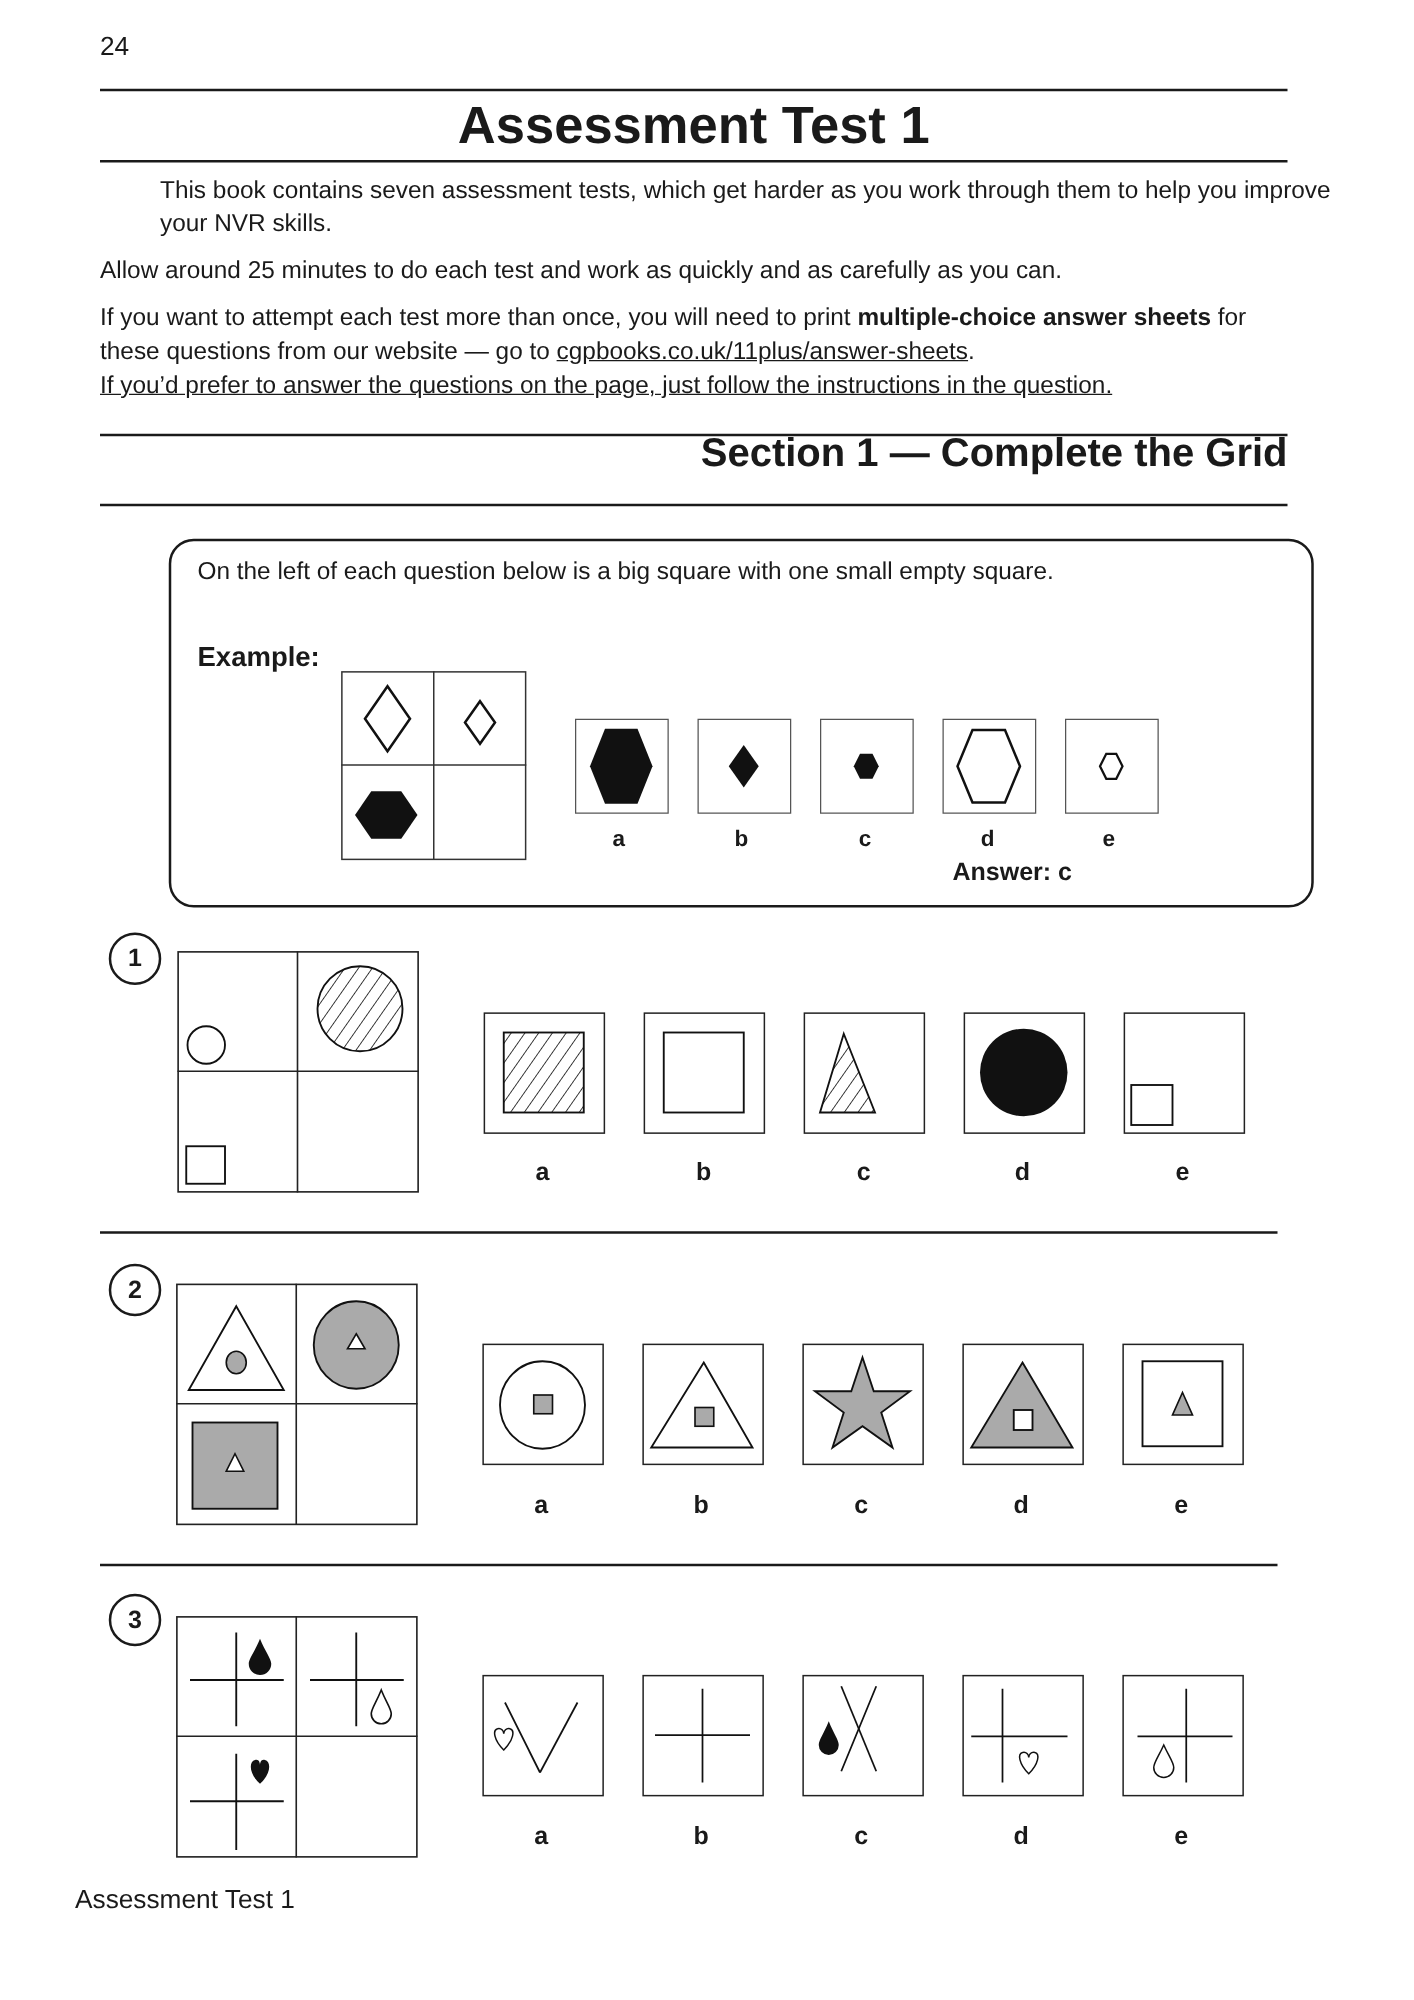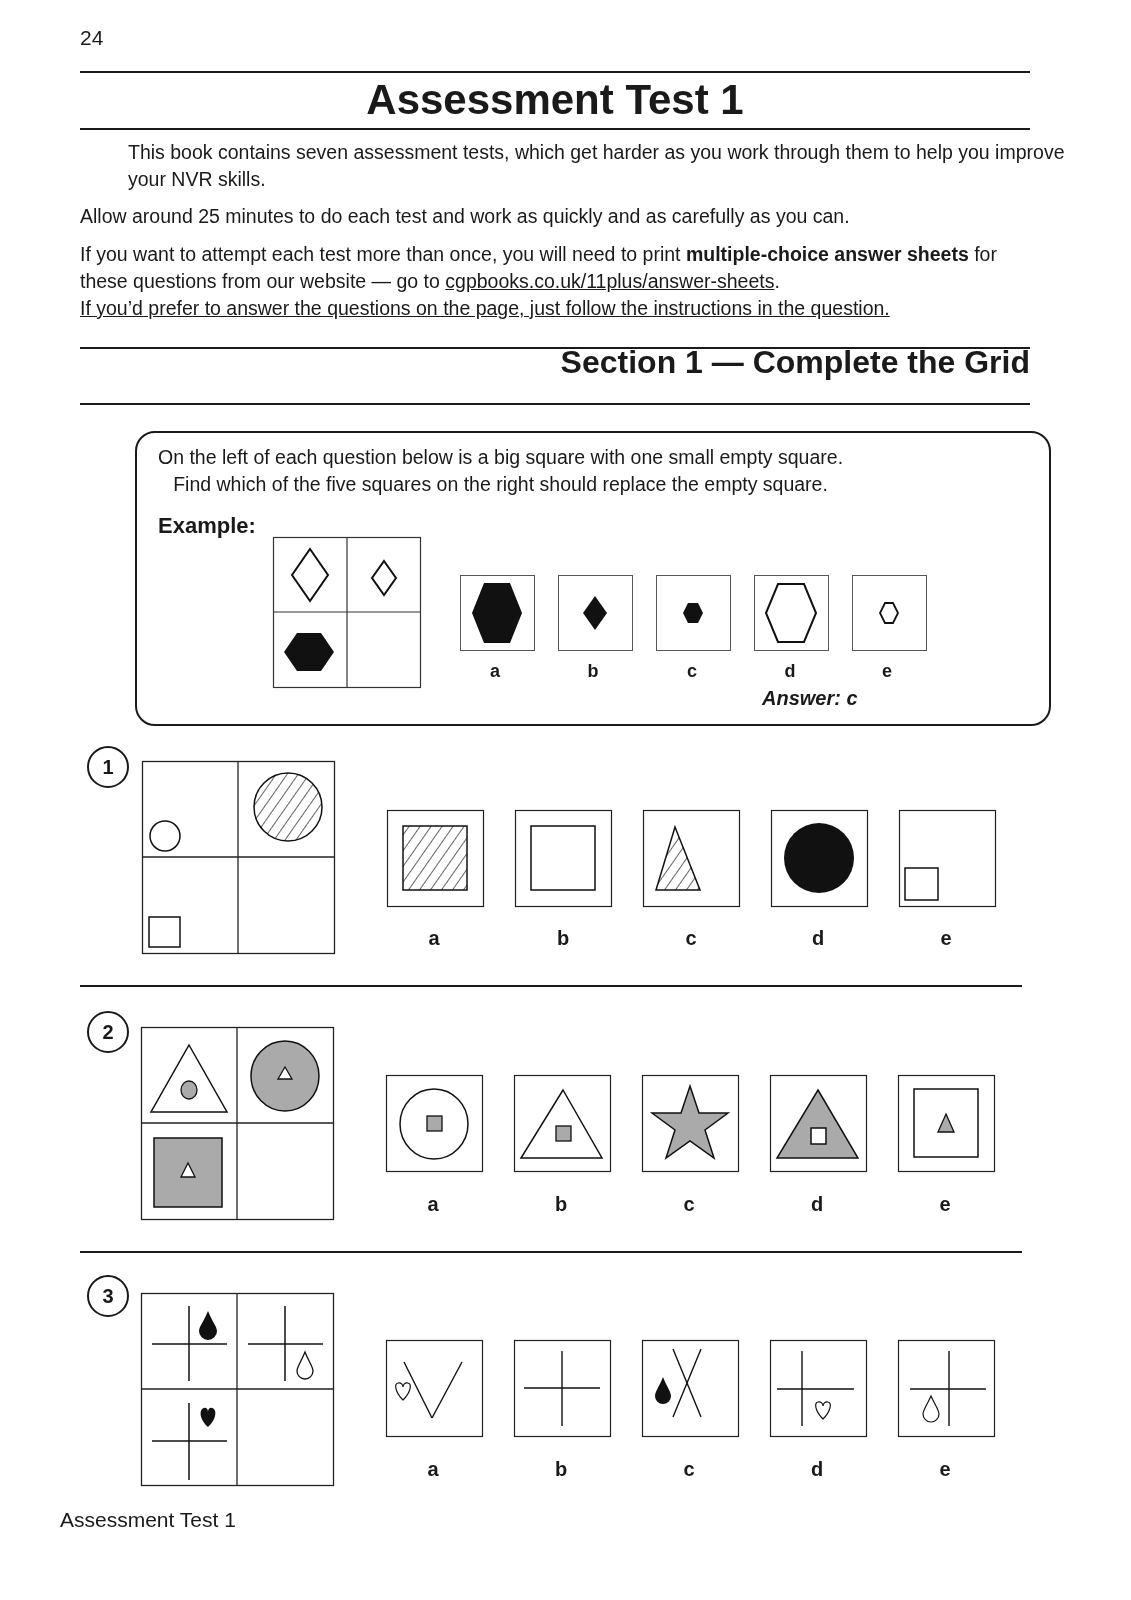--- a/index.html
+++ b/index.html
@@ -8,21 +8,21 @@
   .pagenum{left:80px;top:26px;font-size:21px;}
   .hr{position:absolute;height:2px;background:#1a1a1a;}
   .title{left:80px;width:950px;top:76px;text-align:center;font-size:42px;font-weight:bold;}
   .para{left:80px;width:950px;font-size:19.5px;line-height:27px;}
   .para b{font-weight:bold;}
   .para u{text-decoration:underline;margin-top:47px;}
   .section{left:80px;width:950px;top:344px;text-align:right;font-size:32px;font-weight:bold;}
   .box{left:135px;top:431px;width:912px;height:291px;border:2px solid #1a1a1a;border-radius:20px;}
   .instr{left:158px;top:444px;font-size:19.5px;line-height:27px;text-align:center;}
   .example{left:158px;top:513px;font-size:22px;font-weight:bold;}
-  .answer{left:762px;top:687px;font-size:20px;font-weight:bold;font-style:italic;}
+  .answer{left:762px;top:687px;font-size:20px;font-weight:bold;}
   .qnum{width:38px;height:38px;border:2px solid #1a1a1a;border-radius:50%;text-align:center;line-height:38px;font-weight:bold;font-size:20px;}
   .divider{position:absolute;left:80px;width:942px;height:2px;background:#1a1a1a;}
   .opt-label{position:absolute;font-size:20px;font-weight:bold;width:40px;text-align:center;}
   .footer{left:60px;top:1508px;font-size:21px;}
   svg{position:absolute;overflow:visible;}
 </style>
 </head>
 <body>
 
 
@@ -37,21 +37,20 @@
 <div class="abs para" style="top:241px;width:930px;"><span>If you want to attempt each test more than once, you will need to print </span><b>multiple-choice answer sheets</b><span> for these questions from our website — go to </span><u>cgpbooks.co.uk/11plus/answer-sheets</u><span>.</span></div>
 <div class="abs para" style="top:295px;text-decoration:underline;">If you’d prefer to answer the questions on the page, just follow the instructions in the question.</div>
 
 <div class="hr" style="left:80px;top:347px;width:950px;"></div>
 <div class="abs section">Section 1 — Complete the Grid</div>
 <div class="hr" style="left:80px;top:403px;width:950px;"></div>
 
 <div class="abs box"></div>
 <div class="abs instr">
     <div>On the left of each question below is a big square with one small empty square.</div>
-    <div>Find which of the five squares on the right should replace the empty square.</div>
   </div>
 <div class="abs example">Example:</div>
 
 
 <svg style="left:273px;top:537px;" width="148" height="152">
   <rect x="0.5" y="0.5" width="147" height="150" fill="#fff" stroke="#333" stroke-width="1.2"></rect>
   <line x1="74" y1="0" x2="74" y2="151" stroke="#333" stroke-width="1.2"></line>
   <line x1="0" y1="75" x2="148" y2="75" stroke="#333" stroke-width="1.2"></line>
   <polygon points="37,12 55,38 37,64 19,38" fill="#fff" stroke="#111" stroke-width="2"></polygon>
   <polygon points="111,24 123,41 111,58 99,41" fill="#fff" stroke="#111" stroke-width="2"></polygon>

